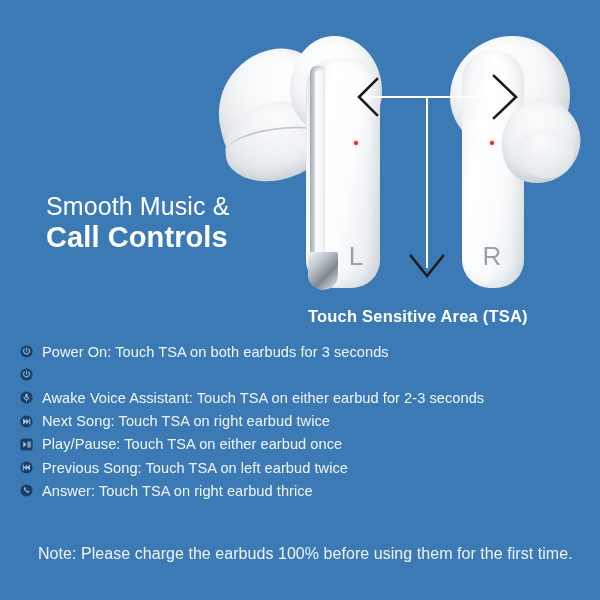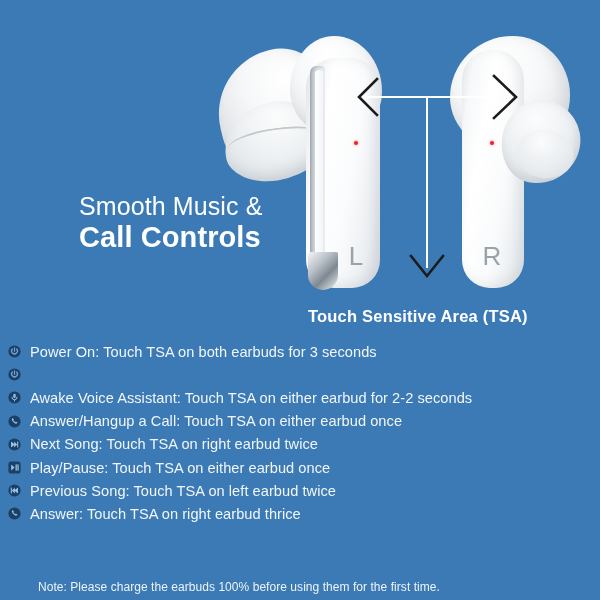--- a/index.html
+++ b/index.html
@@ -196,21 +196,20 @@
     left: 0; top: 0;
     width: 600px; height: 330px;
     overflow: visible;
   }
 
   
   #headline {
     position: absolute;
     left: 46px; top: 192px;
     width: 260px;
-    margin-left: 33px;
   }
   #headline .line1 {
     font-size: 25px;
     font-weight: 400;
     color: #ffffff;
     letter-spacing: 0.1px;
     line-height: 1.12;
     white-space: nowrap;
   }
   #headline .line2 {
@@ -237,21 +236,21 @@
   
   #feature-list {
     position: absolute;
     left: 0; top: 340px;
     width: 600px;
   }
   .feature-row {
     display: flex;
     align-items: center;
     height: 23.2px;
-    padding-left: 8px;
+    padding-left: 20px;
   }
   .feature-icon {
     flex: 0 0 22px;
     width: 22px;
     height: 18px;
     display: flex;
     align-items: center;
     justify-content: flex-start;
   }
   .feature-icon svg { display: block; }
@@ -259,25 +258,24 @@
     font-size: 14.6px;
     color: #f2f6fa;
     white-space: nowrap;
     letter-spacing: 0.05px;
   }
 
   
   #note {
     position: absolute;
     left: 38px; top: 545px;
-    font-size: 12px;
+    font-size: 16px;
     color: #eef3f8;
     letter-spacing: 0.05px;
     white-space: nowrap;
-    margin-top: 35px;
   }
 </style>
 </head>
 <body>
 
 <div id="page">
 
   <div id="hero">
 
     <div class="earbud" id="earbud-left">
@@ -349,32 +347,23 @@
 
     <div class="feature-row">
       <span class="feature-icon">
         <svg width="13" height="13" viewBox="0 0 16 16">
           <circle cx="8" cy="8" r="7.5" fill="#1c3f66"></circle>
           <rect x="6.5" y="3.4" width="3" height="5.2" rx="1.5" fill="#8fc0e8"></rect>
           <path d="M4.8 7.6 A3.2 3.2 0 0 0 11.2 7.6" stroke="#8fc0e8" stroke-width="1.2" fill="none" stroke-linecap="round"></path>
           <path d="M8 10.9 V12.4" stroke="#8fc0e8" stroke-width="1.2" stroke-linecap="round"></path>
         </svg>
       </span>
-      <span class="feature-text">Awake Voice Assistant: Touch TSA on either earbud for 2-2 seconds</span>
-    </div>
-
-    <div class="feature-row">
-      <span class="feature-icon">
-        <svg width="13" height="13" viewBox="0 0 16 16">
-          <circle cx="8" cy="8" r="7.5" fill="#1c3f66"></circle>
-          <path d="M5.2 4.2c-.7.7-.6 1.3-.2 2.3.6 1.5 2.2 3.2 3.8 3.9 1 .4 1.6.5 2.3-.2l.6-.6-1.9-1.5-.9.7c-.9-.4-1.9-1.4-2.3-2.3l.7-.9L5.8 3.6z" fill="#8fc0e8"></path>
-        </svg>
-      </span>
-      <span class="feature-text">Answer/Hangup a Call: Touch TSA on either earbud once</span>
-    </div>
+      <span class="feature-text">Awake Voice Assistant: Touch TSA on either earbud for 2-3 seconds</span>
+    </div>
+
 
 
     <div class="feature-row">
       <span class="feature-icon">
         <svg width="13" height="13" viewBox="0 0 16 16">
           <circle cx="8" cy="8" r="7.5" fill="#1c3f66"></circle>
           <path d="M3.8 4.4 L8.4 8 L3.8 11.6 Z" fill="#9cc8ea"></path>
           <path d="M7.6 4.4 L11.2 8 L7.6 11.6 Z" fill="#9cc8ea"></path>
           <rect x="11.3" y="4.4" width="1.3" height="7.2" fill="#9cc8ea"></rect>
         </svg>

